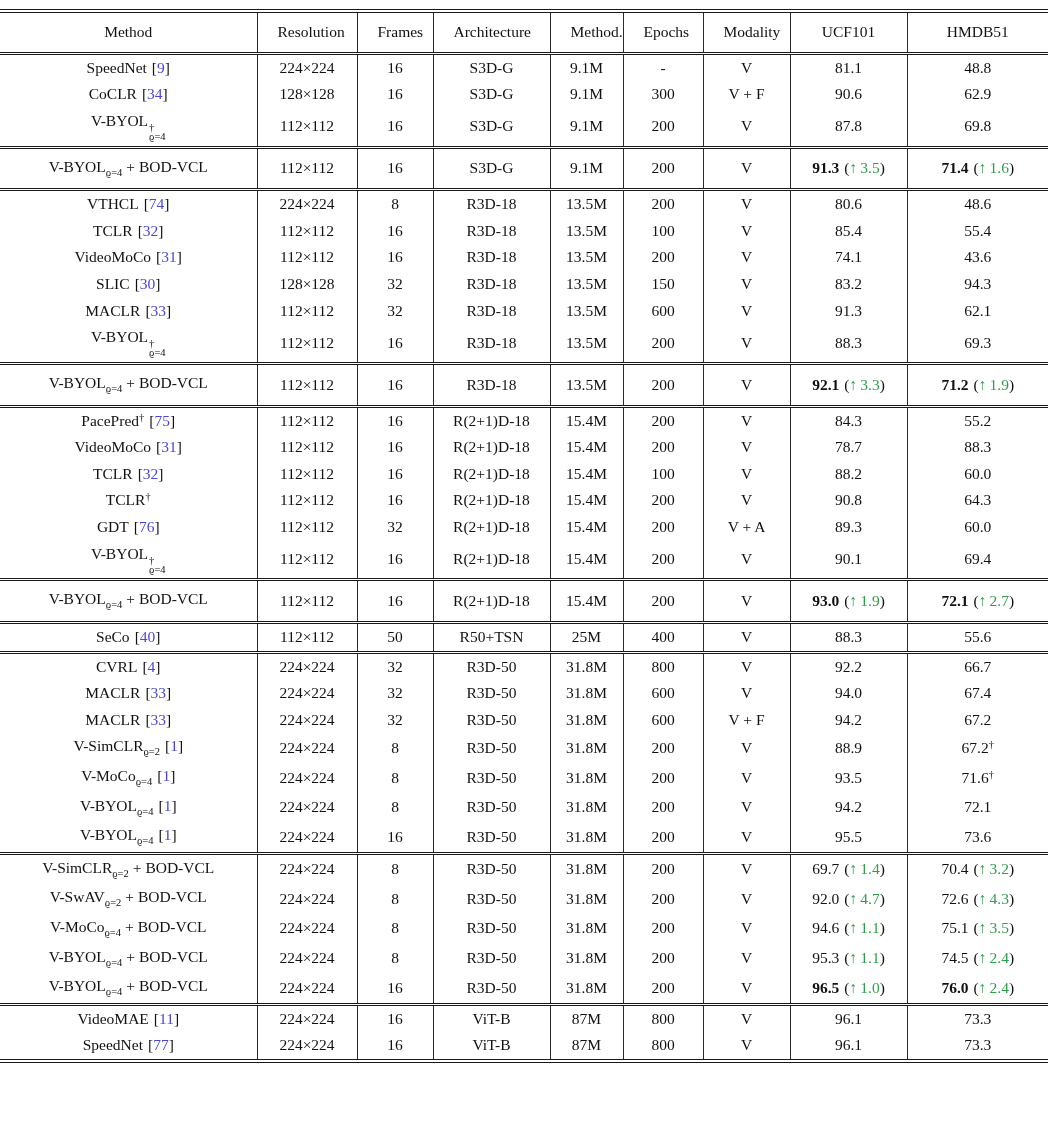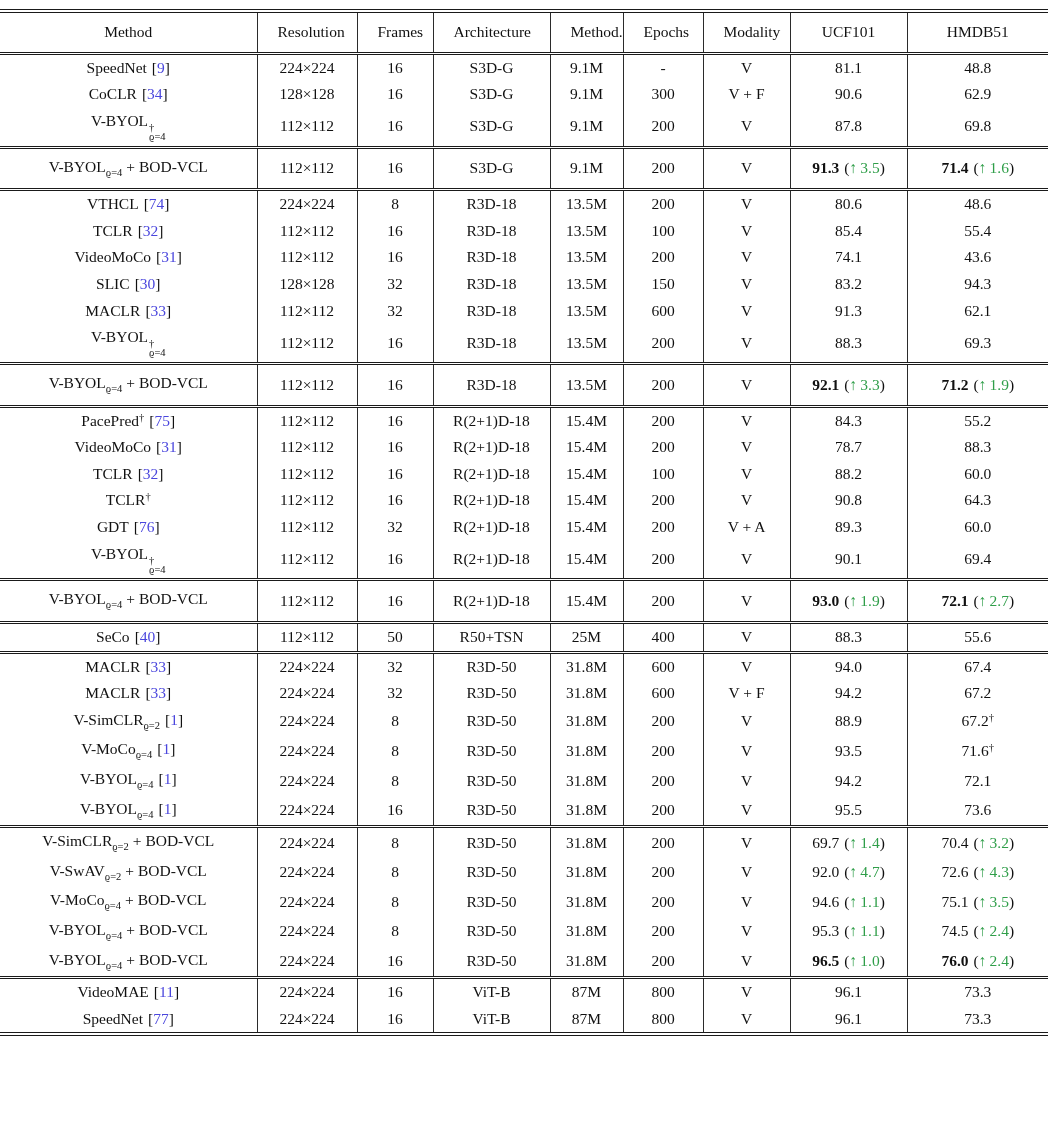--- a/index.html
+++ b/index.html
@@ -329,20 +329,31 @@
           <td class="val-cell">R50+TSN</td>
           <td class="val-cell">25M</td>
           <td class="val-cell">400</td>
           <td class="val-cell">V</td>
           <td class="score-cell">88.3</td>
           <td class="score-cell">55.6</td>
         </tr>
       </tbody>
       <tbody class="sec">
         <tr>
+          <td class="method-cell"><span class="mname">CVRL</span><span class="citegrp"><span class="br">[</span><span class="cite">4</span><span class="br">]</span></span></td>
+          <td class="val-cell">224×224</td>
+          <td class="val-cell">32</td>
+          <td class="val-cell">R3D-50</td>
+          <td class="val-cell">31.8M</td>
+          <td class="val-cell">800</td>
+          <td class="val-cell">V</td>
+          <td class="score-cell">92.2</td>
+          <td class="score-cell">66.7</td>
+        </tr>
+        <tr>
           <td class="method-cell"><span class="mname">MACLR</span><span class="citegrp"><span class="br">[</span><span class="cite">33</span><span class="br">]</span></span></td>
           <td class="val-cell">224×224</td>
           <td class="val-cell">32</td>
           <td class="val-cell">R3D-50</td>
           <td class="val-cell">31.8M</td>
           <td class="val-cell">600</td>
           <td class="val-cell">V</td>
           <td class="score-cell">94.0</td>
           <td class="score-cell">67.4</td>
         </tr>

